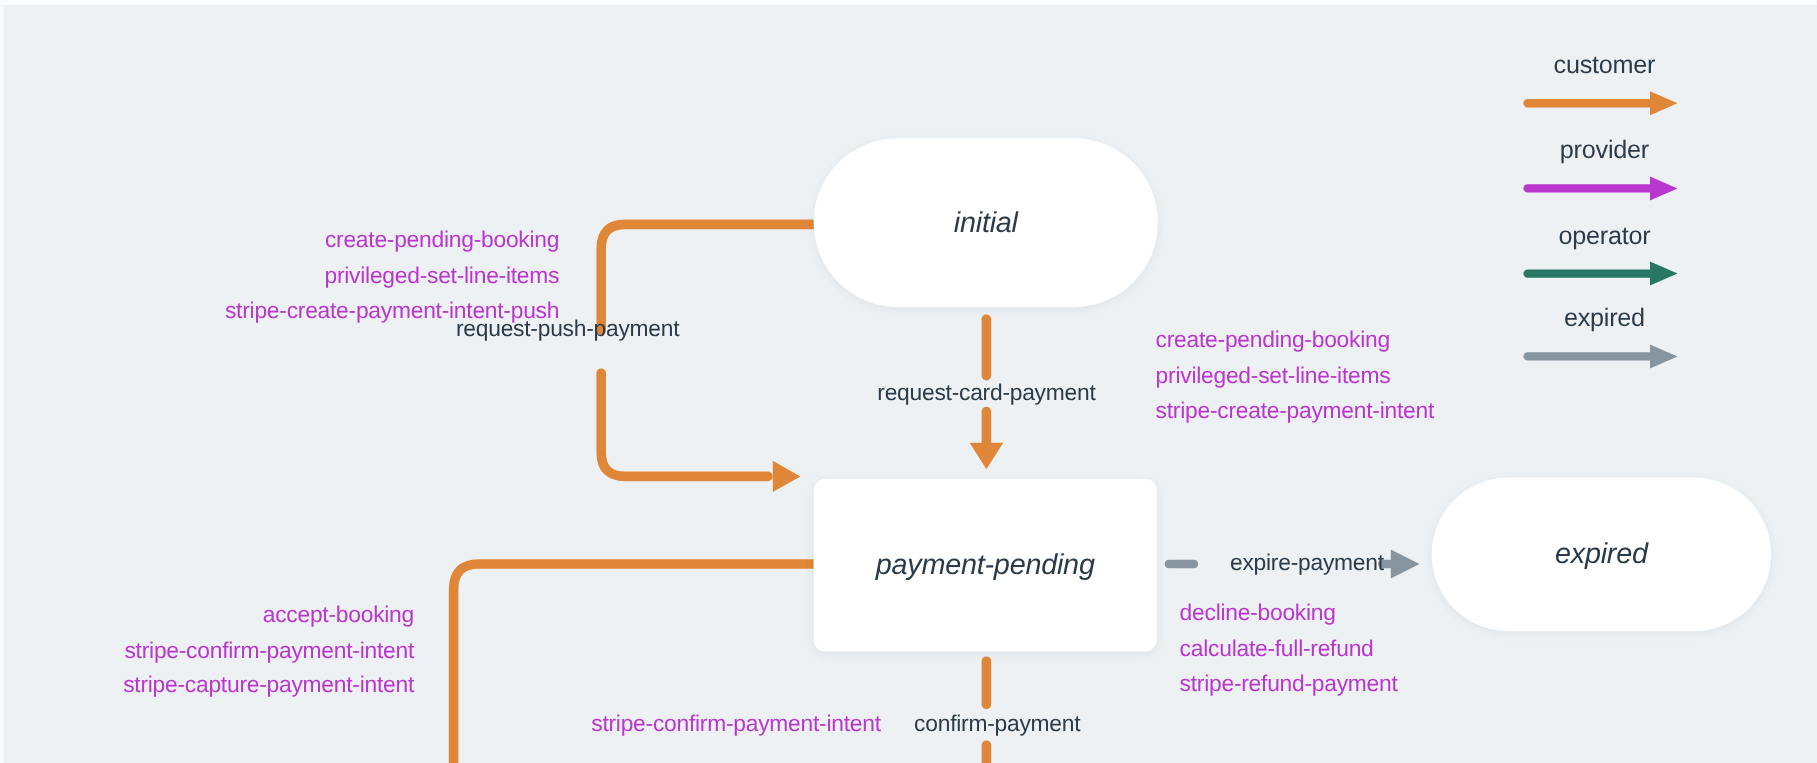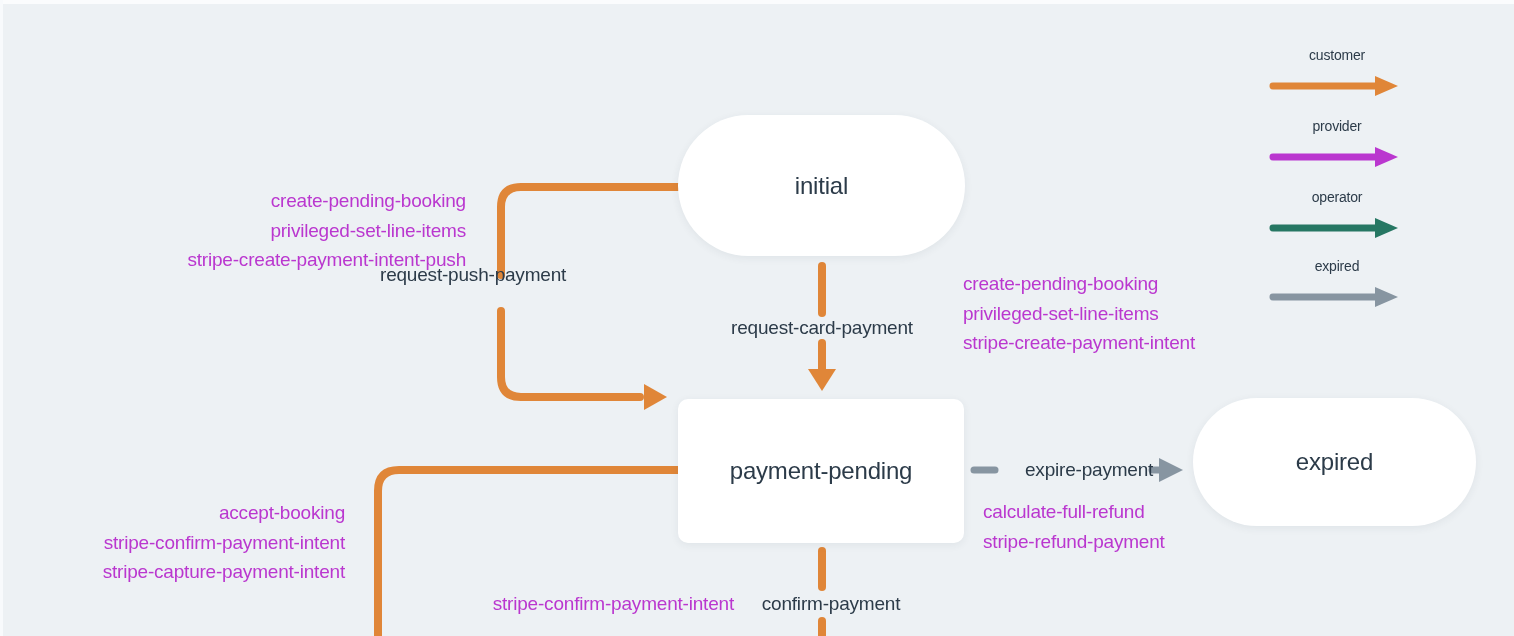--- a/index.html
+++ b/index.html
@@ -55,20 +55,21 @@
 
   .node {
     position: absolute;
     background: var(--c-node_fill);
     display: flex;
     align-items: center;
     justify-content: center;
     box-shadow: 0 2px 8px rgba(44,59,73,0.07);
   }
   .node .node-label {
+    font-style: italic;
     font-size: 24px;
     font-weight: 500;
     color: var(--c-text_dark);
     letter-spacing: -0.2px;
     text-align: center;
   }
   #node-initial        { left: 678px; top: 115px; width: 287px; height: 141px; border-radius: 71px; }
   #node-payment-pending{ left: 678px; top: 399px; width: 286px; height: 144px; border-radius: 10px; }
   #node-expired        { left: 1193px; top: 398px; width: 283px; height: 128px; border-radius: 72px; }
 
@@ -102,21 +103,21 @@
   .legend {
     position: absolute;
     left: 1269px; top: 0;
     width: 136px; height: 330px;
   }
   .legend-item { position: absolute; left: 0; width: 136px; }
   .legend-item .legend-label {
     display: block;
     width: 136px;
     text-align: center;
-    font-size: 14px;
+    font-size: 21px;
     font-weight: 500;
     line-height: 26px;
     color: var(--c-text_dark);
     letter-spacing: -0.2px;
   }
   .legend-item svg { display: block; margin-top: 6px; }
   #legend-item-customer { top: 42px; }
   #legend-item-provider { top: 113px; }
   #legend-item-operator { top: 184px; }
   #legend-item-system   { top: 253px; }
@@ -177,20 +178,21 @@
     <div>stripe-create-payment-intent</div>
   </div>
 
   <div class="actions" id="actions-accept">
     <div>accept-booking</div>
     <div>stripe-confirm-payment-intent</div>
     <div>stripe-capture-payment-intent</div>
   </div>
 
   <div class="actions" id="actions-expire">
+    <div>decline-booking</div>
     <div>calculate-full-refund</div>
     <div>stripe-refund-payment</div>
   </div>
 
   <div class="actions" id="action-confirm">
     <div>stripe-confirm-payment-intent</div>
   </div>
 
   <div class="legend">
     <div class="legend-item" id="legend-item-customer">

